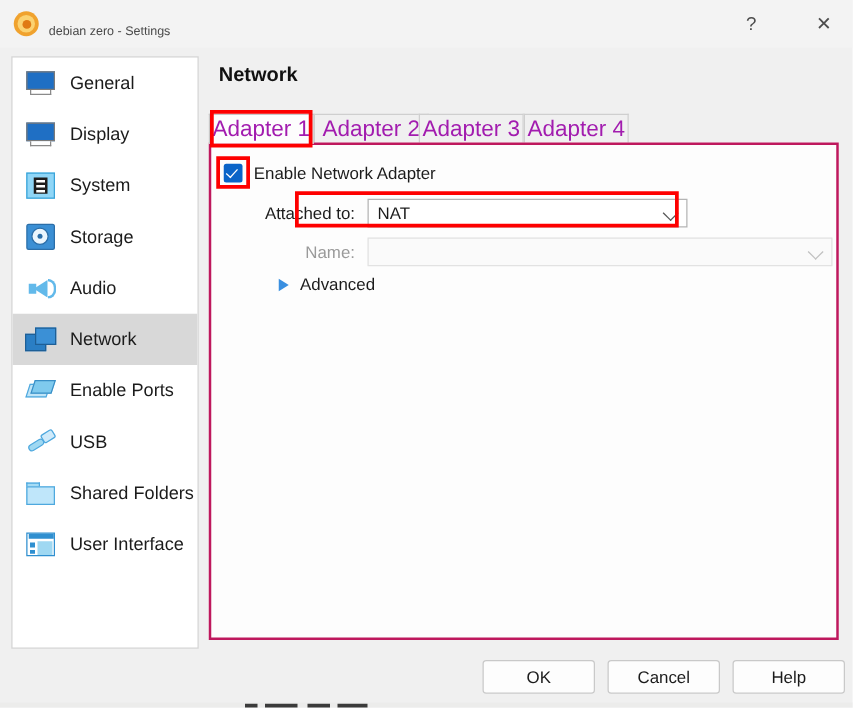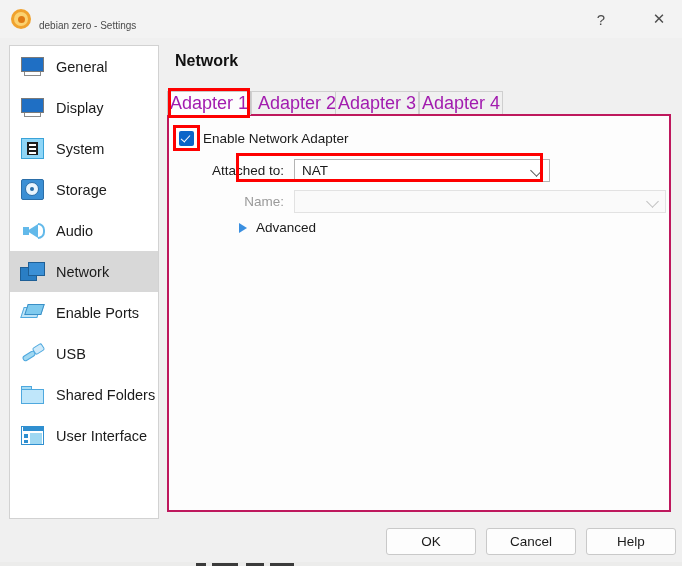--- a/index.html
+++ b/index.html
@@ -221,21 +221,21 @@
   </div>
 
   <div class="field-row" style="left:10px;top:74px;">
     <span class="f-label disabled">Name:</span>
     <span class="combo disabled" style="width:372px;">
       <span class="cval"></span>
       <i class="chev"></i>
     </span>
   </div>
 
-  <div class="adv-row" style="top:104px;left:40px;padding-left:30px;">
+  <div class="adv-row" style="top:104px;left:24px;padding-left:30px;">
     <i class="tri"></i>
     <span class="adv-label">Advanced</span>
   </div>
 </div>
 
 <div class="anno" style="left:168px;top:88px;width:82px;height:30px;"></div>
 <div class="anno" style="left:173px;top:125px;width:27px;height:26px;"></div>
 <div class="anno" style="left:236px;top:153px;width:307px;height:29px;"></div>
 
 <div class="btn" style="left:386px;width:90px;">OK</div>

